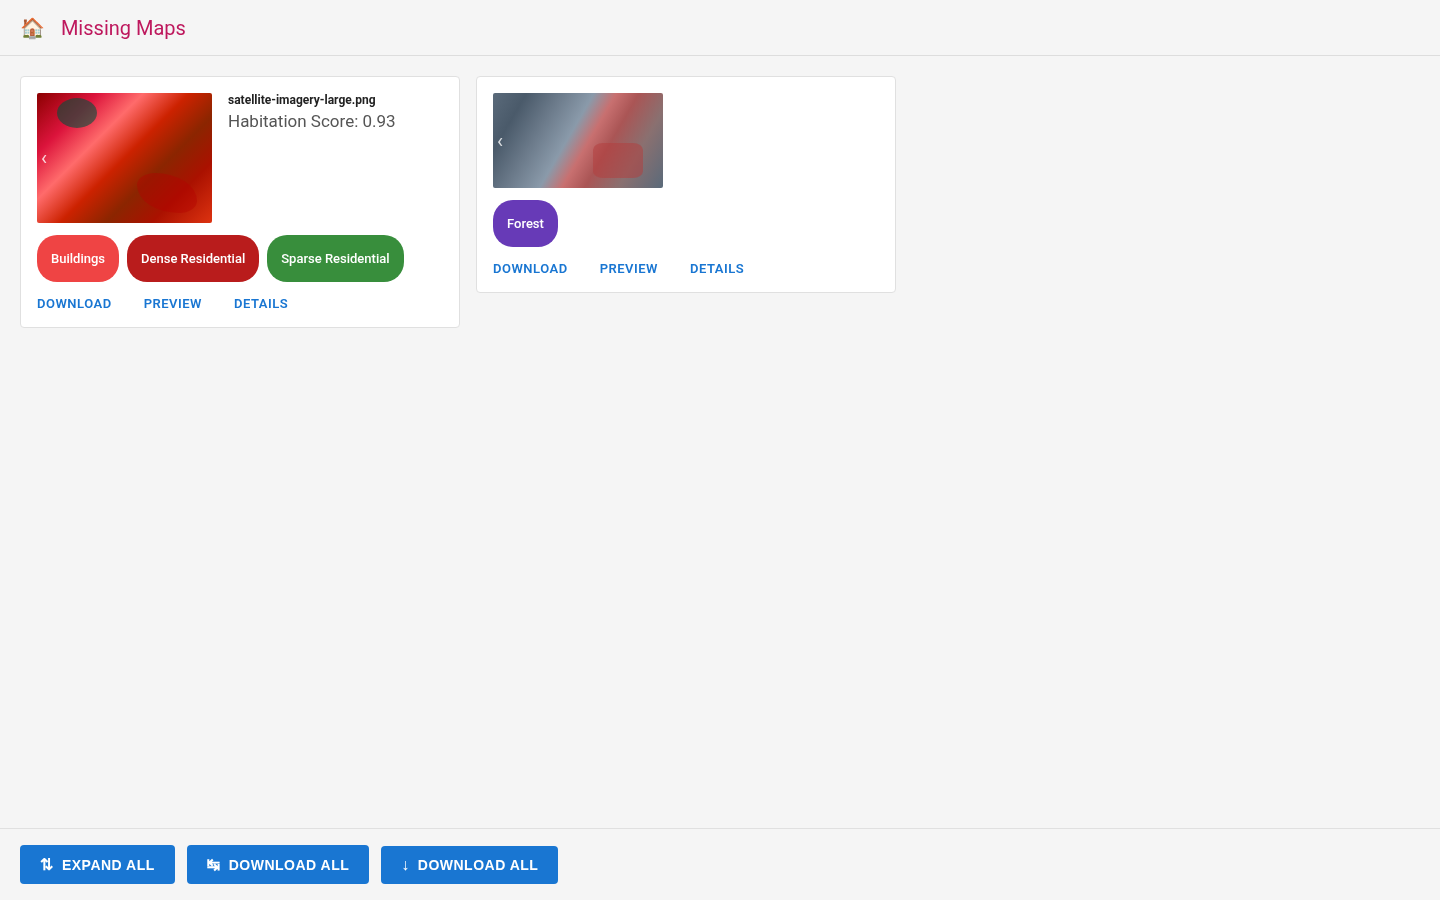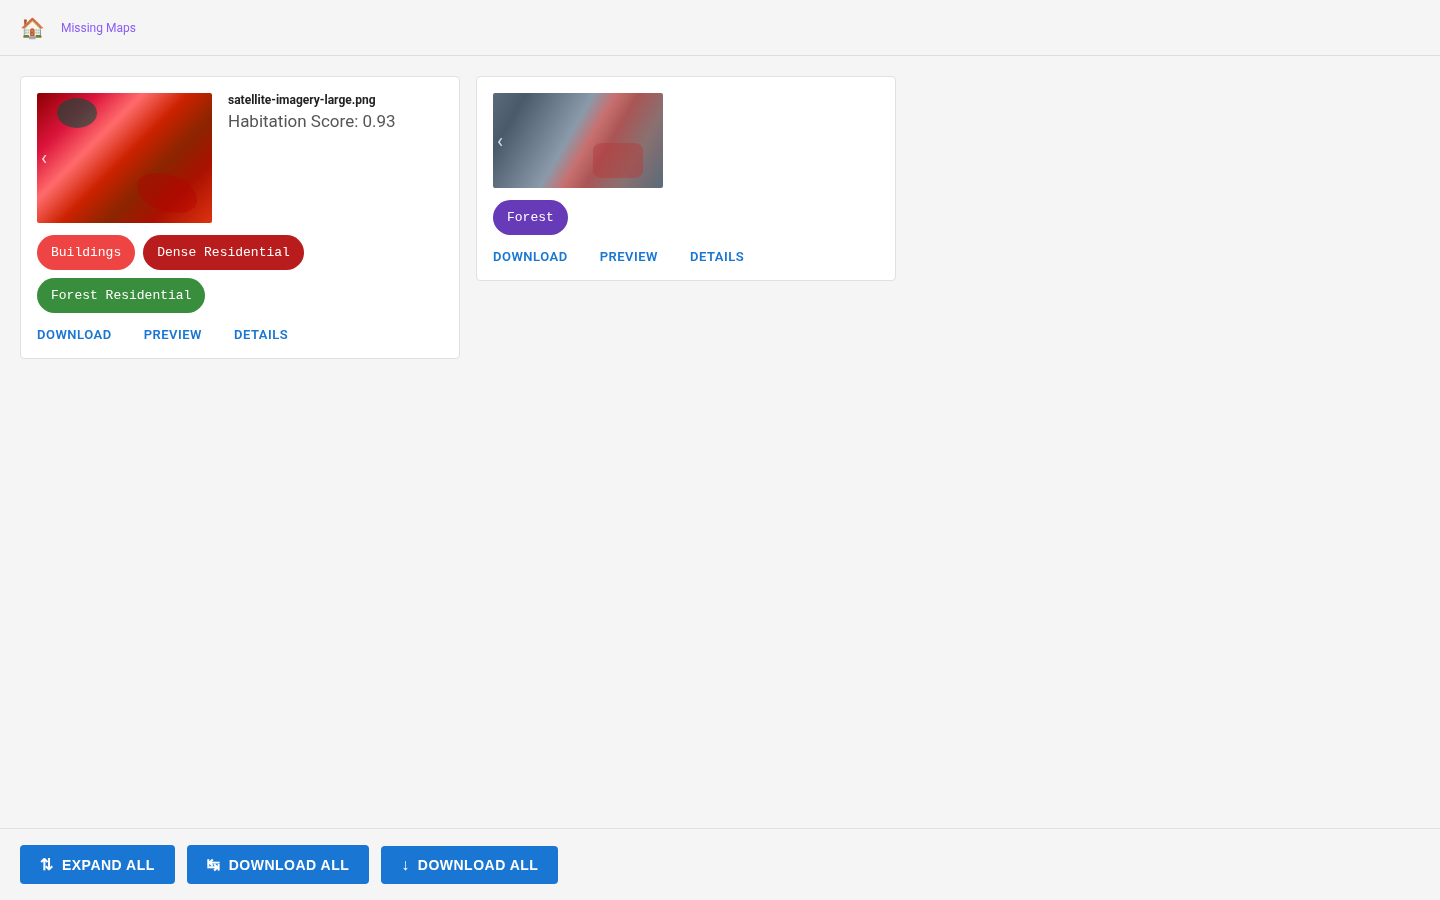--- a/index.html
+++ b/index.html
@@ -20,22 +20,22 @@
       align-items: center;
       padding: 0 20px;
       gap: 16px;
     }
     .header-home-icon {
       font-size: 20px;
       color: #333;
       cursor: pointer;
     }
     .header-title {
-      font-size: 12px;
-      color: #8b5cf6;
+      font-size: 20px;
+      color: #be185d;
       font-weight: 400;
     }
 
     
     .main-content {
       flex: 1;
       padding: 20px;
       display: flex;
       flex-wrap: wrap;
       align-items: flex-start;
@@ -135,27 +135,26 @@
 
     
     .tags {
       display: flex;
       flex-wrap: wrap;
       gap: 8px;
       margin-bottom: 14px;
     }
 
     .tag {
-      padding: 10px 14px;
+      padding: 16px 14px;
       border-radius: 20px;
       font-size: 13px;
       color: #fff;
       font-weight: 500;
       display: inline-block;
-      font-family: Liberation Mono, monospace;
     }
     .tag-buildings { background: #ef4444; }
     .tag-dense { background: #b91c1c; }
     .tag-sparse { background: #388E3C; }
     .tag-forest { background: #673AB7; }
 
     
     .card-actions {
       display: flex;
       gap: 32px;
@@ -218,21 +217,21 @@
         </div>
       </div>
       <div class="card-info">
         <div class="card-filename">satellite-imagery-large.png</div>
         <div class="card-score">Habitation Score: 0.93</div>
       </div>
     </div>
     <div class="tags">
       <span class="tag tag-buildings">Buildings</span>
       <span class="tag tag-dense">Dense Residential</span>
-      <span class="tag tag-sparse">Forest Residential</span>
+      <span class="tag tag-sparse">Sparse Residential</span>
     </div>
     <div class="card-actions">
       <a class="card-action-link">DOWNLOAD</a>
       <a class="card-action-link">PREVIEW</a>
       <a class="card-action-link">DETAILS</a>
     </div>
   </div>
 
   <div class="card" style="width: 420px;">
     <div class="card-inner">

